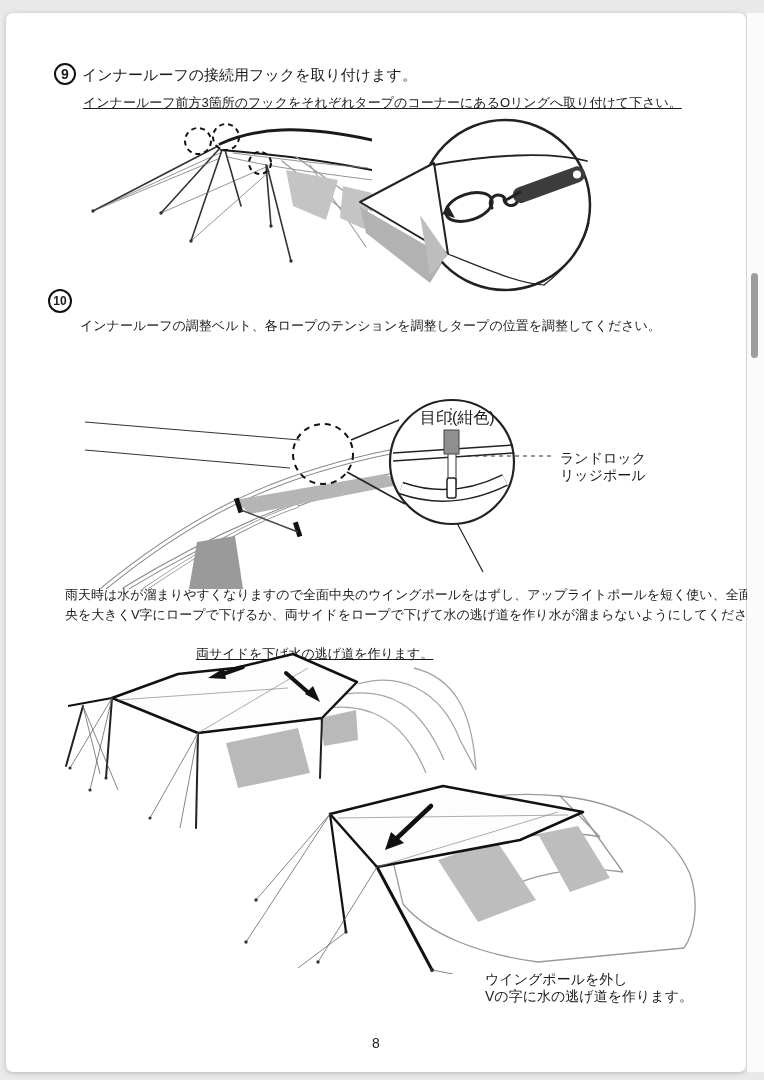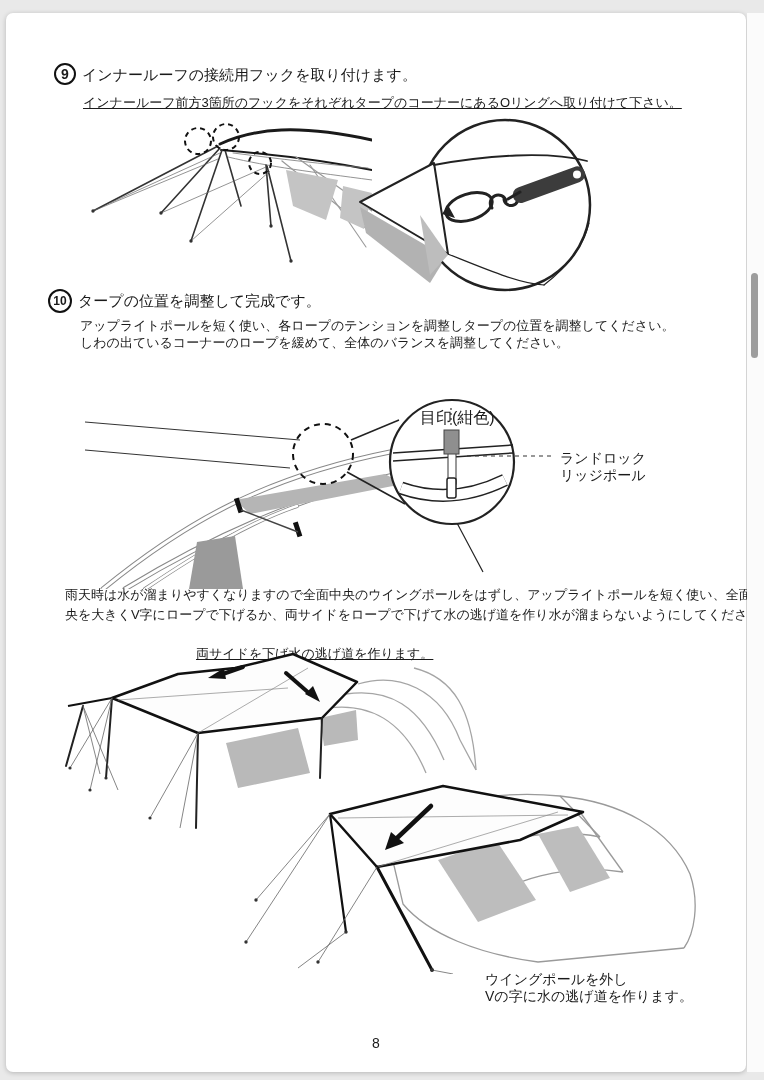--- a/index.html
+++ b/index.html
@@ -118,24 +118,22 @@
     <g>
       <rect x="153" y="62" width="76" height="16" rx="8" fill="#3c3c3c" transform="rotate(-20 190 70)"></rect>
       <circle cx="219" cy="59.5" r="4" fill="#fff"></circle>
       <line x1="150" y1="84" x2="162" y2="77" stroke="#222" stroke-width="3" stroke-linecap="round"></line>
     </g>
   </svg>
 
   <div class="badge badge10">
     <span>10</span>
   </div>
-  <div class="abs h-title" style="left:72px;top:279px;">タープの位置を調整して完成です。</div>
   <div class="abs step10-lines" style="left:74px;top:304px;">
-    <div>アップライトポールを短く使い、各ロープのテンションを調整しタープの位置を調整してください。</div>
-    <div>しわの出ているコーナーのロープを緩めて、全体のバランスを調整してください。</div>
+    <div>インナールーフの調整ベルト、各ロープのテンションを調整しタープの位置を調整してください。</div>
   </div>
 
   <svg style="left:79px;top:379px;" width="470" height="197" viewBox="0 0 470 197">
 
     <line x1="0" y1="30" x2="215" y2="48" stroke="#333" stroke-width="1"></line>
     <line x1="0" y1="58" x2="205" y2="76" stroke="#333" stroke-width="1"></line>
 
     <g fill="none" stroke-linecap="round">
       <path d="M18,197 C100,130 180,85 305,60" stroke="#888" stroke-width="5"></path>
       <path d="M18,197 C100,130 180,85 305,60" stroke="#fff" stroke-width="3"></path>

